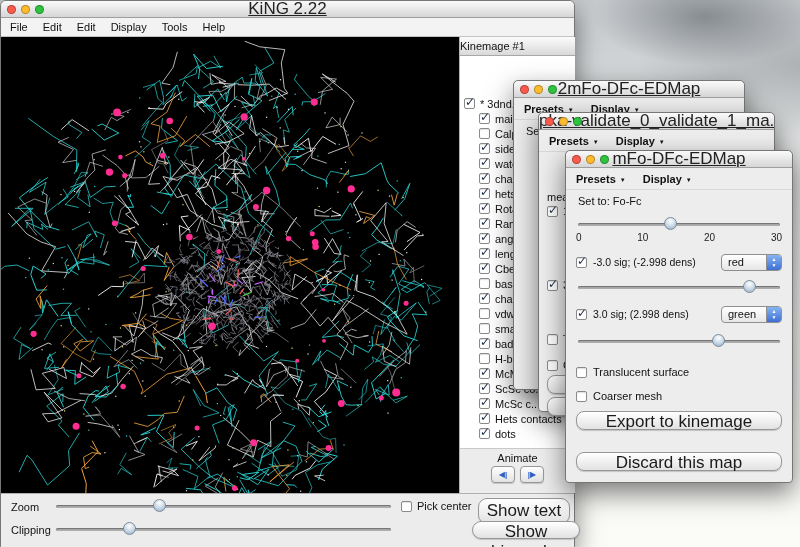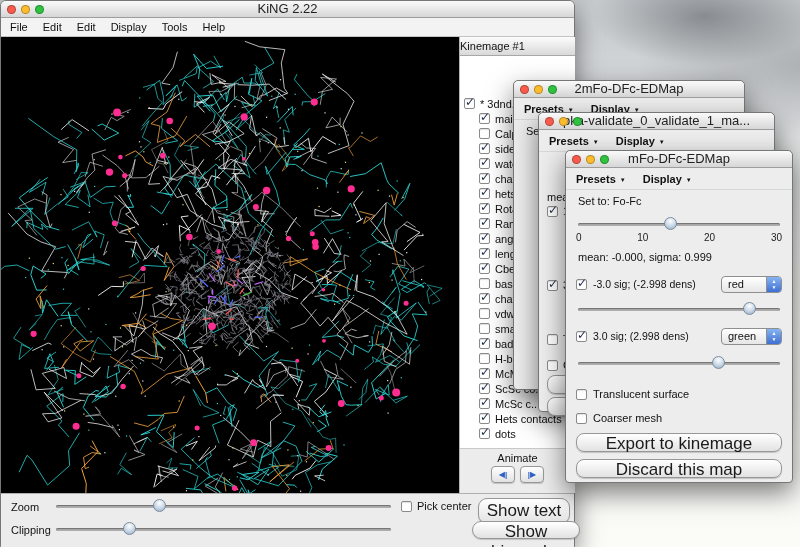--- a/index.html
+++ b/index.html
@@ -11,21 +11,21 @@
       radial-gradient(160px 70px at 88% 3%, rgba(85,90,96,.55), rgba(85,90,96,0) 70%),
       radial-gradient(240px 100px at 101% 12%, rgba(120,124,128,.40), rgba(120,124,128,0) 72%),
       radial-gradient(300px 170px at 78% 34%, rgba(205,208,210,.65), rgba(205,208,210,0) 70%),
       linear-gradient(180deg,#c6cacd 0%, #dfe1e1 28%, #efefec 58%, #fbfbf8 100%);
   }
 
   .window { position:absolute; border:1px solid #767676; background:#ececec;
             box-shadow:0 10px 26px rgba(0,0,0,.5); }
   .titlebar { position:relative; height:17px; background:linear-gradient(#fafafa,#d6d6d6);
               border-bottom:1px solid #9e9e9e; border-radius:5px 5px 0 0; text-align:center;
-              font-size:13px; line-height:16px; color:#222; white-space:nowrap; overflow:hidden; }
+              font-size:17px; line-height:16px; color:#222; white-space:nowrap; overflow:hidden;text-decoration:underline; }
   .lights { position:absolute; left:6px; top:4px; display:flex; gap:5px; }
   .light { width:9px; height:9px; border-radius:50%; border:1px solid rgba(0,0,0,.28); }
   .l-red { background:#f85a4c; } .l-yellow { background:#fdbc2e; } .l-green { background:#2ec23e; }
 
   
   .main { left:0; top:0; width:575px; height:547px; border-radius:6px 6px 0 0; z-index:1; }
   .menubar { position:absolute; left:0; top:17px; width:100%; height:19px; background:#f3f3f3;
              border-bottom:1px solid #c3c3c3; display:flex; align-items:center; gap:15px; padding:0 9px; }
   .menu-item { font-size:11px; color:#111; }
   .canvas { position:absolute; left:0; top:36px; width:458px; height:456px; background:#000; overflow:hidden; }
@@ -88,21 +88,21 @@
   .fslider { position:relative; height:16px; margin:6px 12px 0; }
   .ms8 { margin-top:8px; } .ms14 { margin-top:14px; } .ms10 { margin-top:10px; }
   .ticks { display:flex; justify-content:space-between; margin:0 10px; height:11px;
            font-size:10px; color:#222; }
   .stats { padding:8px 12px 0; height:22px; font-size:11px; }
   .crow { display:flex; align-items:center; gap:6px; margin:10px 10px 0; height:18px; }
   .clabel { flex:1; font-size:10.5px; white-space:nowrap; overflow:hidden; }
   .ckrow { display:flex; align-items:center; gap:6px; margin:16px 10px 0; height:14px; font-size:11px; }
   .ckrow2 { margin-top:10px; }
   .wbtn { display:block; width:calc(100% - 20px); margin:8px 10px 0; height:19px; border-radius:8px; }
-  .wbtn2 { margin-top:7px; }
+  .wbtn2 { margin-top:22px; }
 
   .frag { position:absolute; left:8px; display:flex; align-items:center; gap:5px; font-size:11px;
           white-space:nowrap; }
   .fragbtn { position:absolute; left:8px; width:208px; height:19px; border-radius:8px; }
 </style>
 </head>
 <body>
 
 <div class="stage">
 
@@ -1368,21 +1368,20 @@
       <div class="track"></div>
       <div class="knob" style="left: 46%;"></div>
     </div>
     <div class="ticks" id="front-ticks">
         <span class="tick">0</span>
         <span class="tick">10</span>
         <span class="tick">20</span>
         <span class="tick">30</span>
       </div>
 
-    <div class="stats">mean: -0.000, sigma: 0.999</div>
 
     <div class="crow">
       <span class="cb checked"></span>
       <span class="clabel">-3.0 sig; (-2.998 dens)</span>
       <span class="pop">
         <span class="ptxt">red</span>
         <span class="pcap">
             <span>▲</span>
             <span>▼</span>
           </span>

